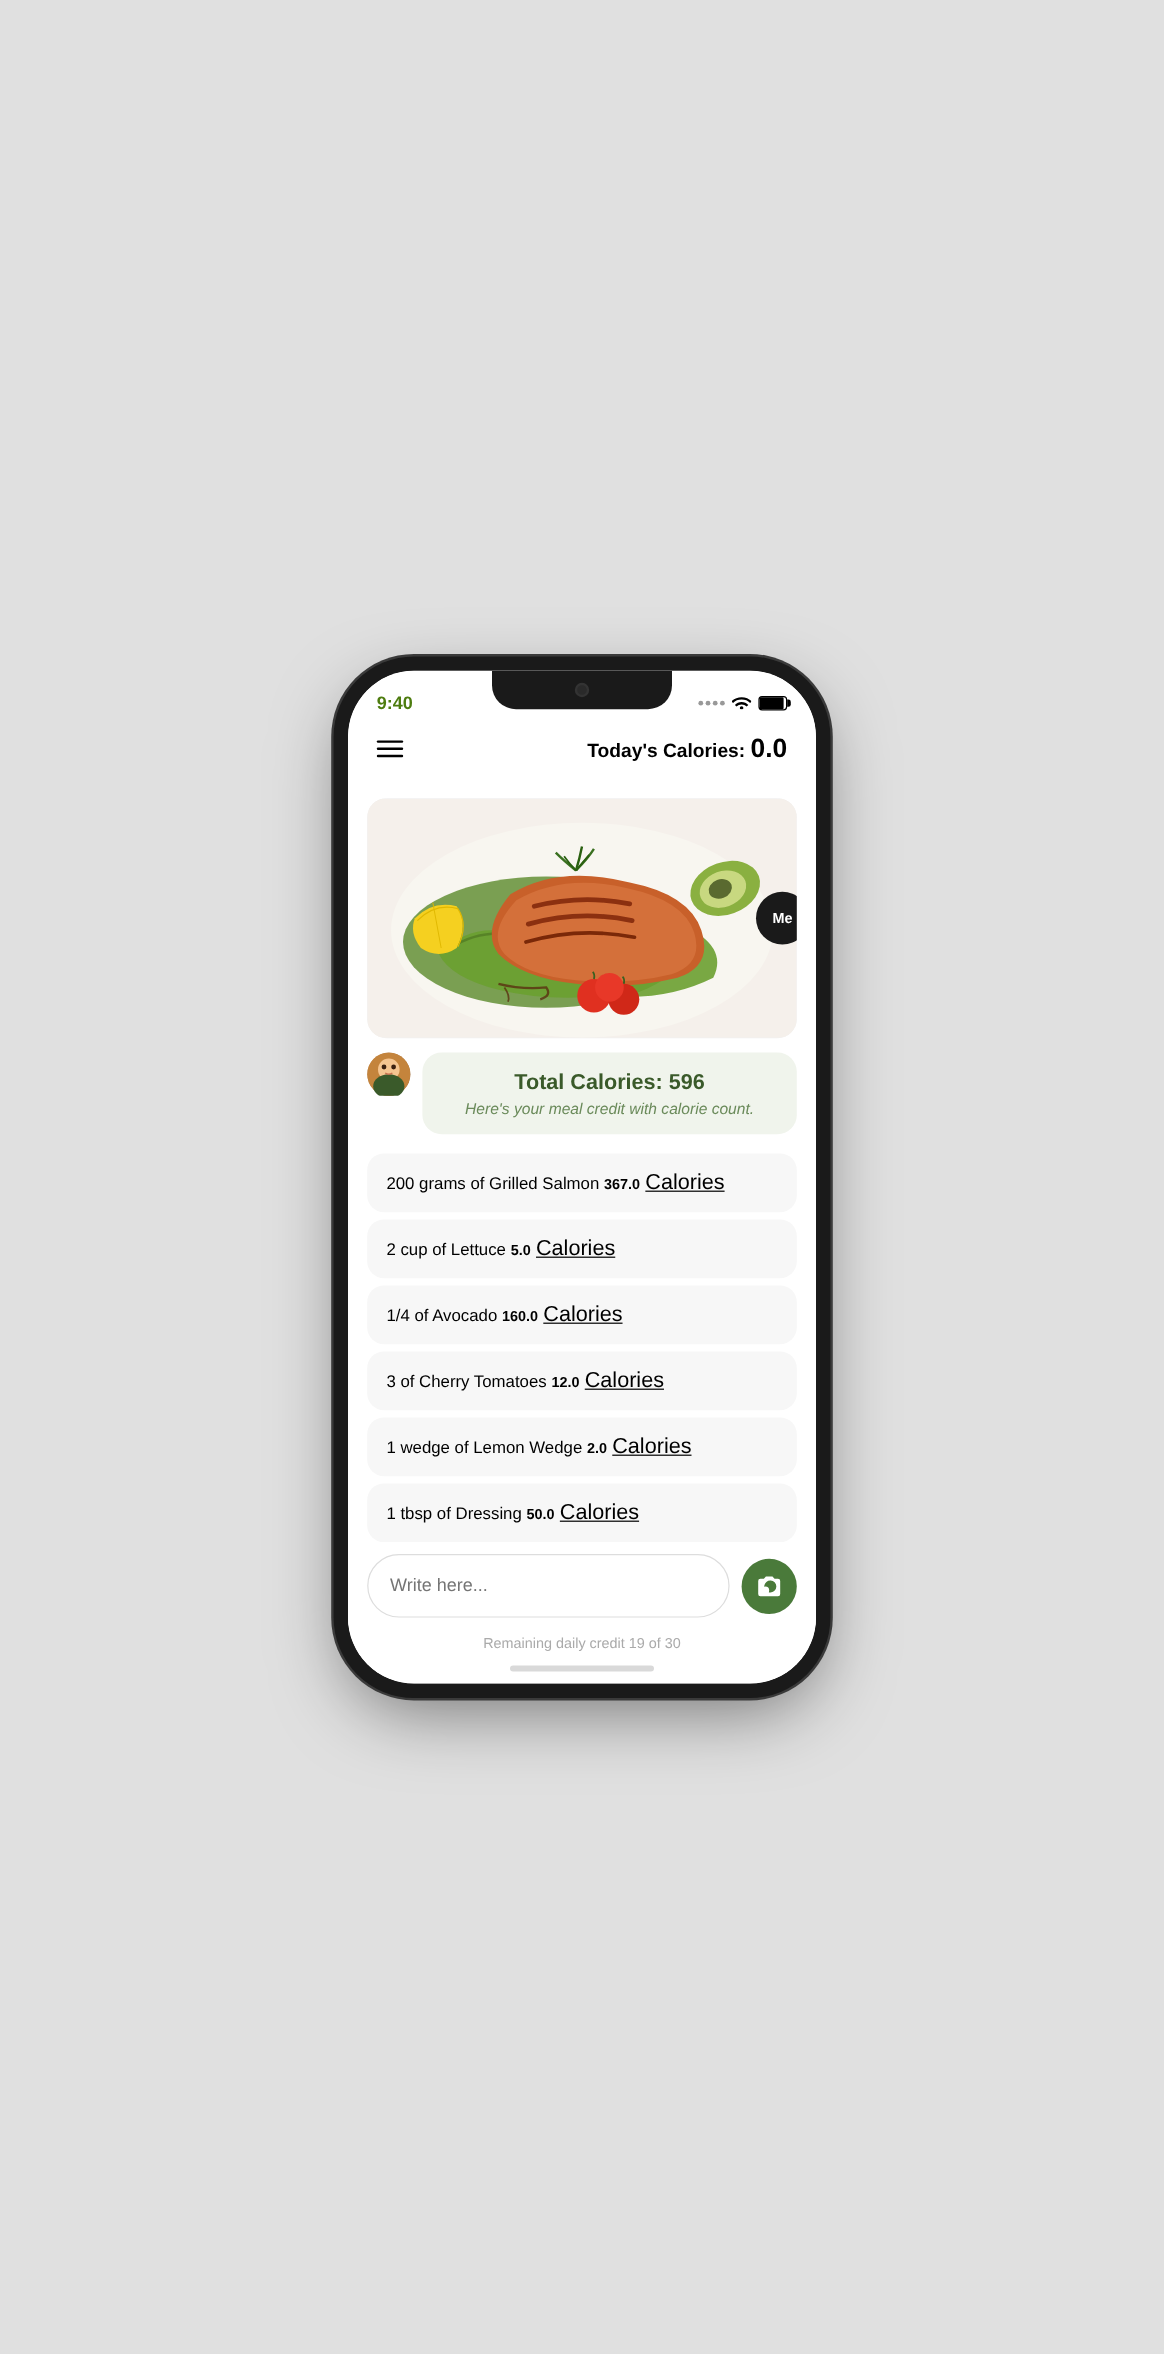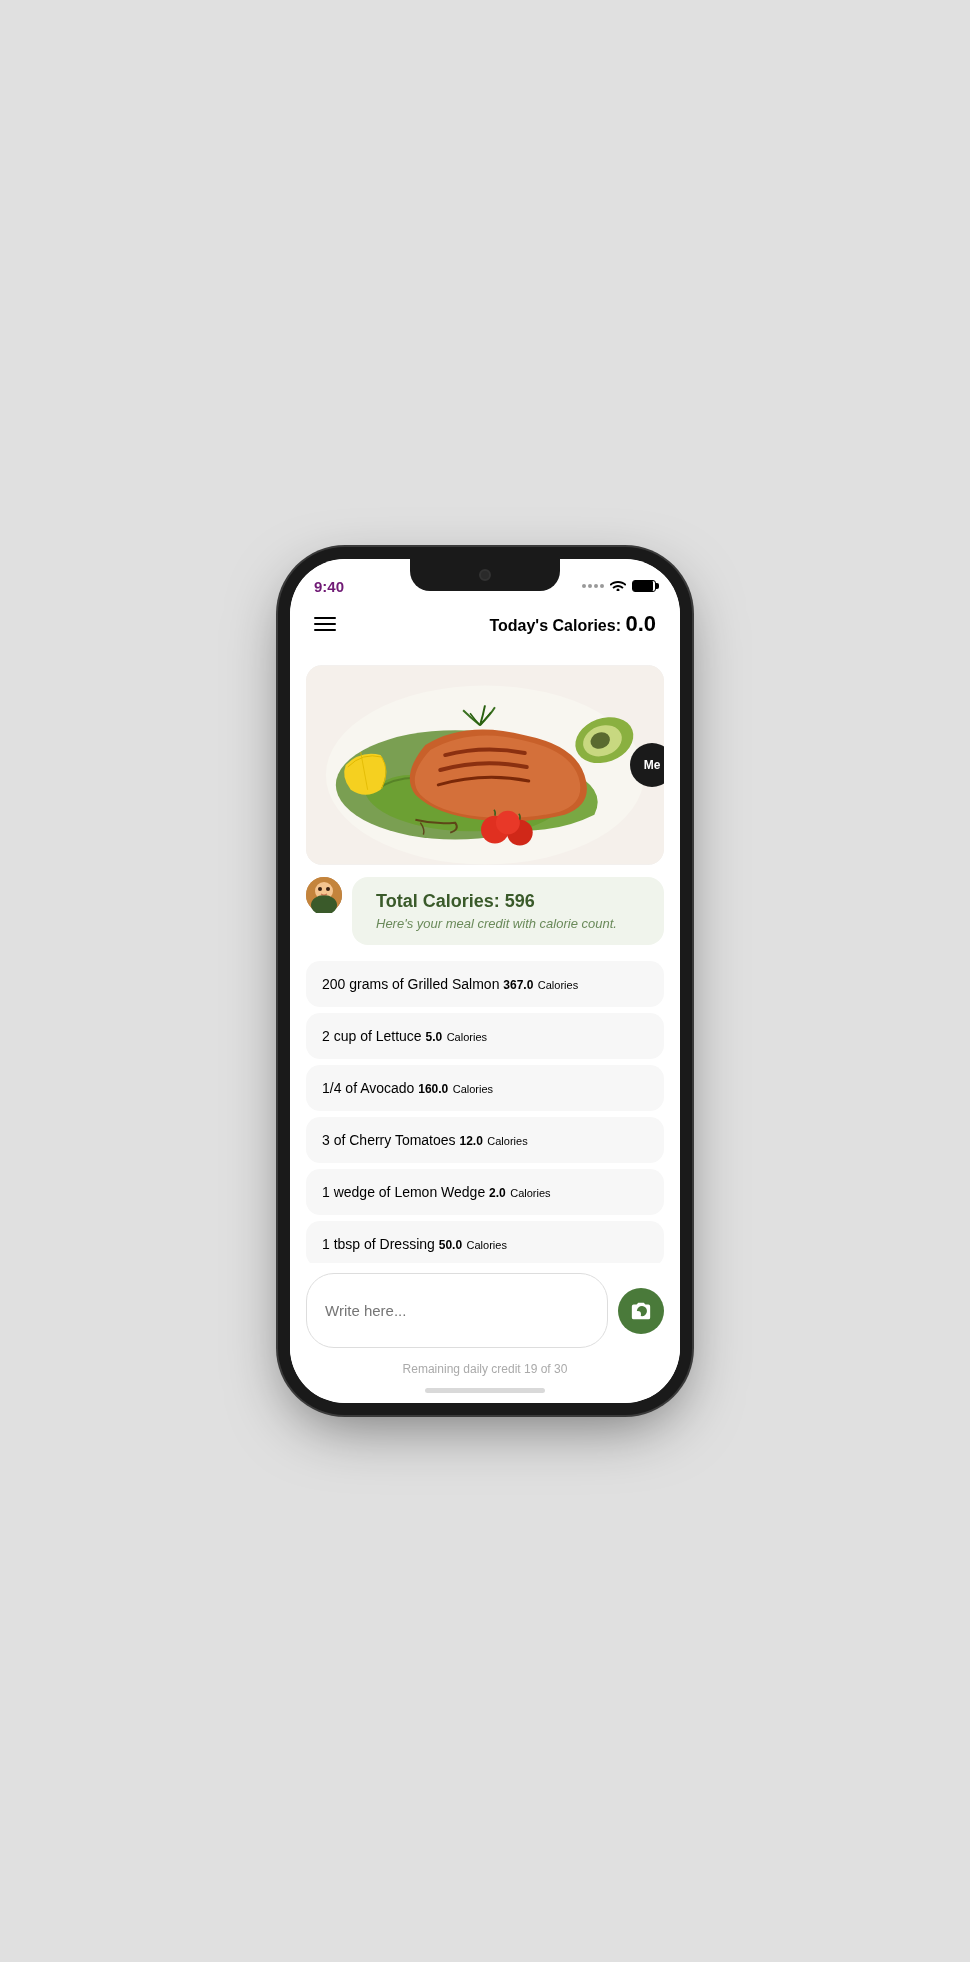--- a/index.html
+++ b/index.html
@@ -58,21 +58,21 @@
       display: flex;
       align-items: center;
       justify-content: space-between;
       padding: 0 24px;
       padding-top: 10px;
       flex-shrink: 0;
     }
     .status-time {
       font-weight: 600;
       font-size: 15px;
-      color: #701a75;
+      color: #4d7c0f;
     }
     .status-icons {
       display: flex;
       align-items: center;
       gap: 6px;
     }
     .signal-dots {
       display: flex; gap: 2px; align-items: center;
     }
     .signal-dot {
@@ -161,40 +161,41 @@
       width: 36px; height: 36px; border-radius: 50%;
       background: linear-gradient(135deg, #d4a574, #8b6343);
       display: flex; align-items: center; justify-content: center;
       font-size: 18px; flex-shrink: 0;
     }
     .ai-message-bubble {
       background: #f0f4ec;
       border-radius: 16px;
       padding: 14px 24px;
       flex: 1;
+      text-align: center;
     }
     .ai-message-title {
       font-size: 18px; font-weight: 600; color: #3a5a2a; margin-bottom: 4px;
     }
     .ai-message-subtitle {
       font-size: 13px; color: #6a8a5a; font-style: italic;
     }
     
     .food-item-card {
       margin: 6px 16px;
       background: #f7f7f7;
       border-radius: 14px;
       padding: 14px 16px;
     }
     .food-item-text {
       font-size: 14px; color: #000000;
     }
     .food-item-name { font-weight: 400; }
     .food-item-calories { font-size: 12px; font-weight: 600; }
-    .food-item-cal-label { font-size: 11px; font-weight: 400; }
+    .food-item-cal-label { font-size: 18px; font-weight: 400; text-decoration: underline; }
     
     .suggestion-buttons {
       display: flex;
       gap: 10px;
       margin: 10px 16px;
     }
     .suggestion-btn {
       flex: 1;
       background: #f2f2f2;
       border-radius: 14px;
@@ -212,21 +213,21 @@
       display: flex;
       align-items: center;
       gap: 10px;
       flex-shrink: 0;
       background: #fff;
     }
     .text-input {
       flex: 1;
       border: 1.5px solid #ddd;
       border-radius: 28px;
-      padding: 28px 18px;
+      padding: 17px 18px;
       font-size: 15px;
       color: #aaa;
       outline: none;
       background: #fff;
     }
     .camera-btn {
       width: 46px; height: 46px;
       background: #4a7a3a;
       border-radius: 50%;
       display: flex; align-items: center; justify-content: center;

